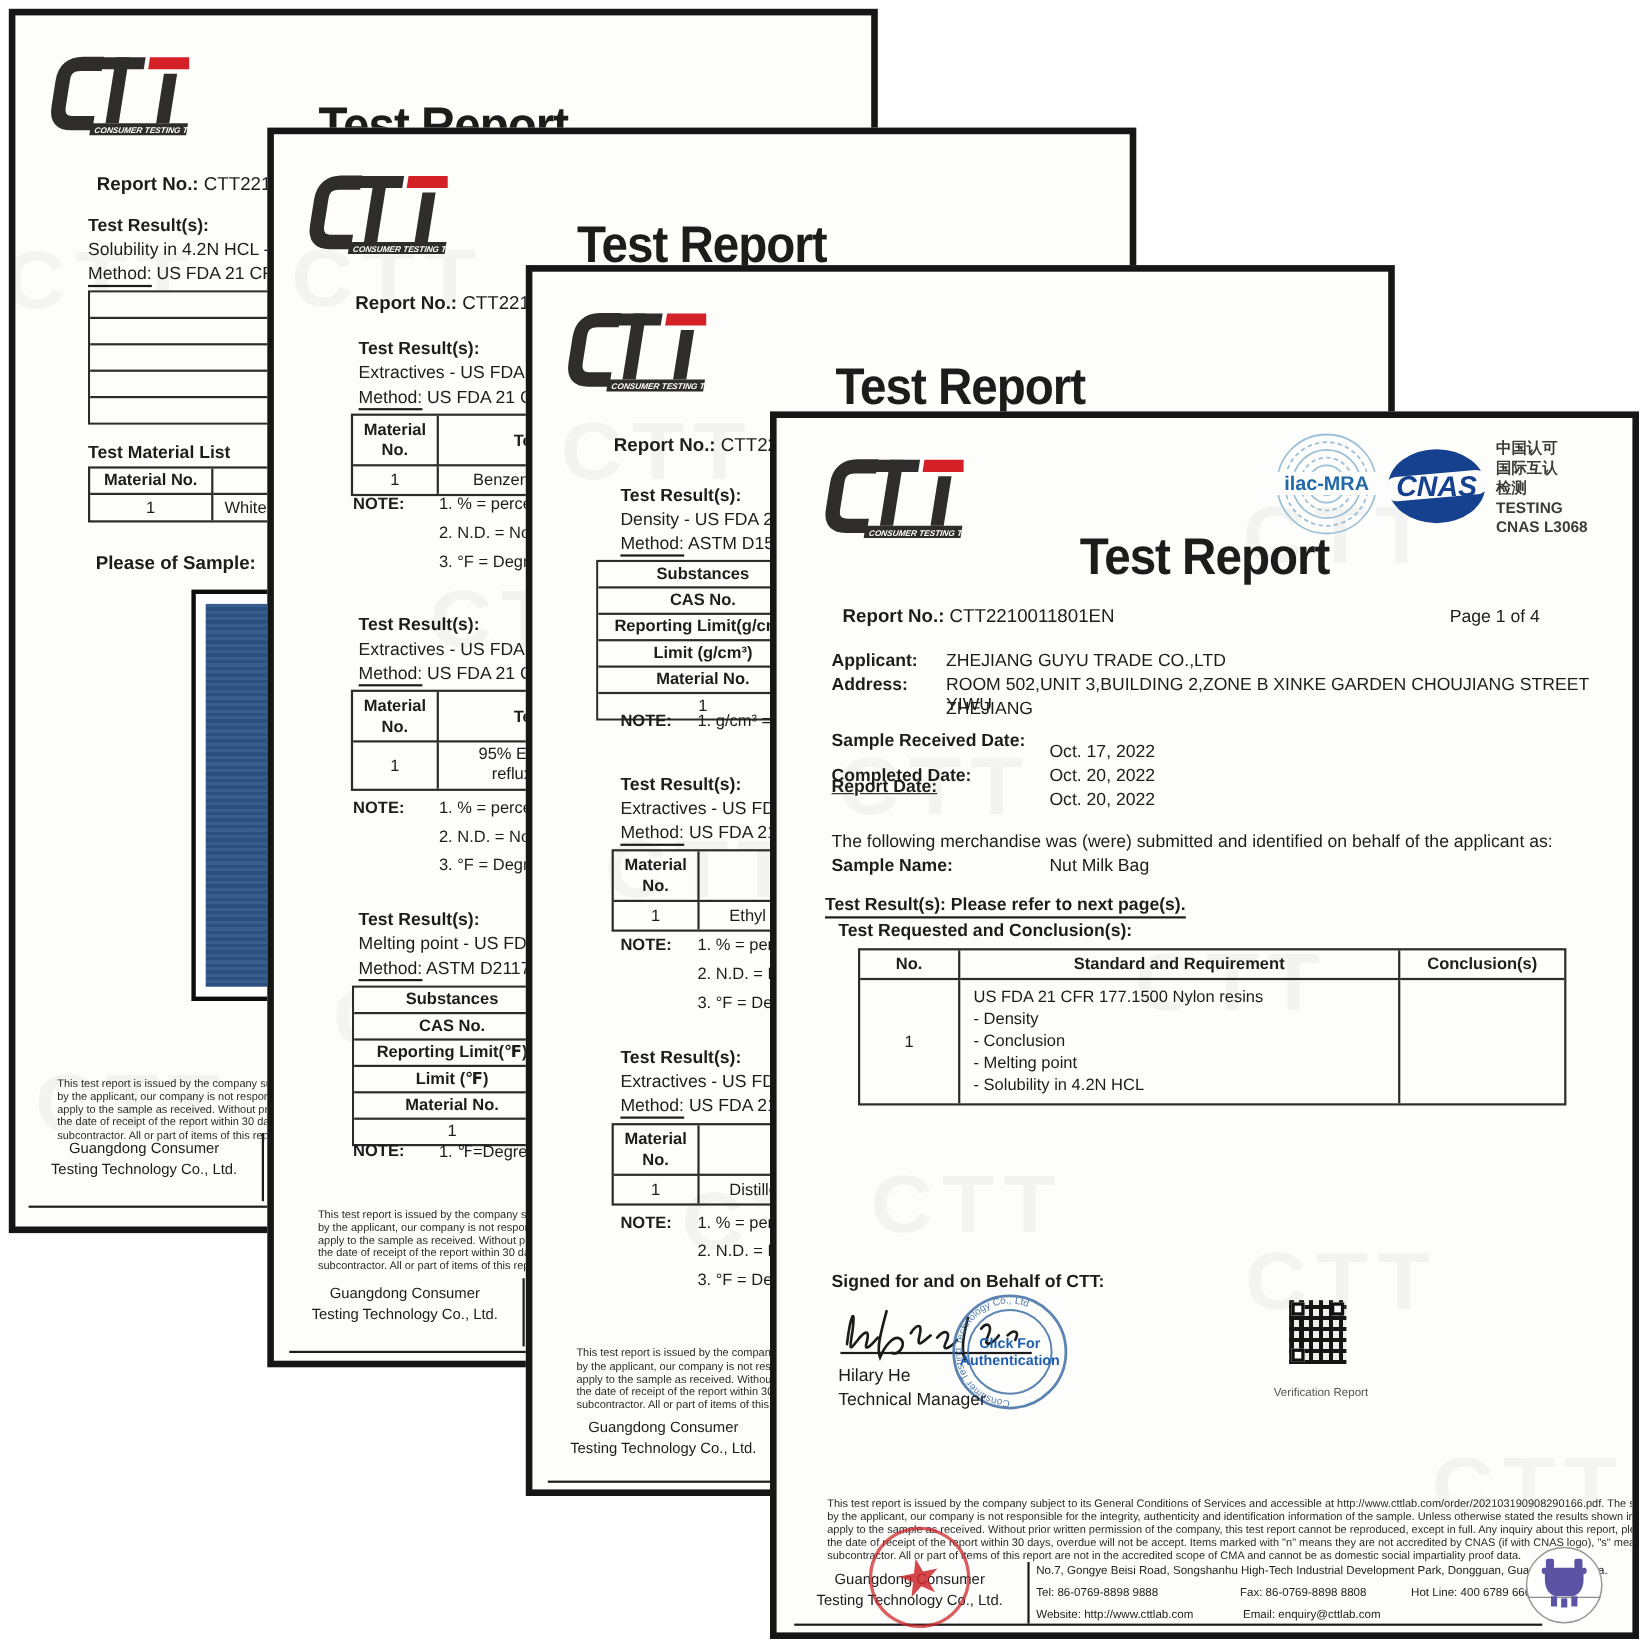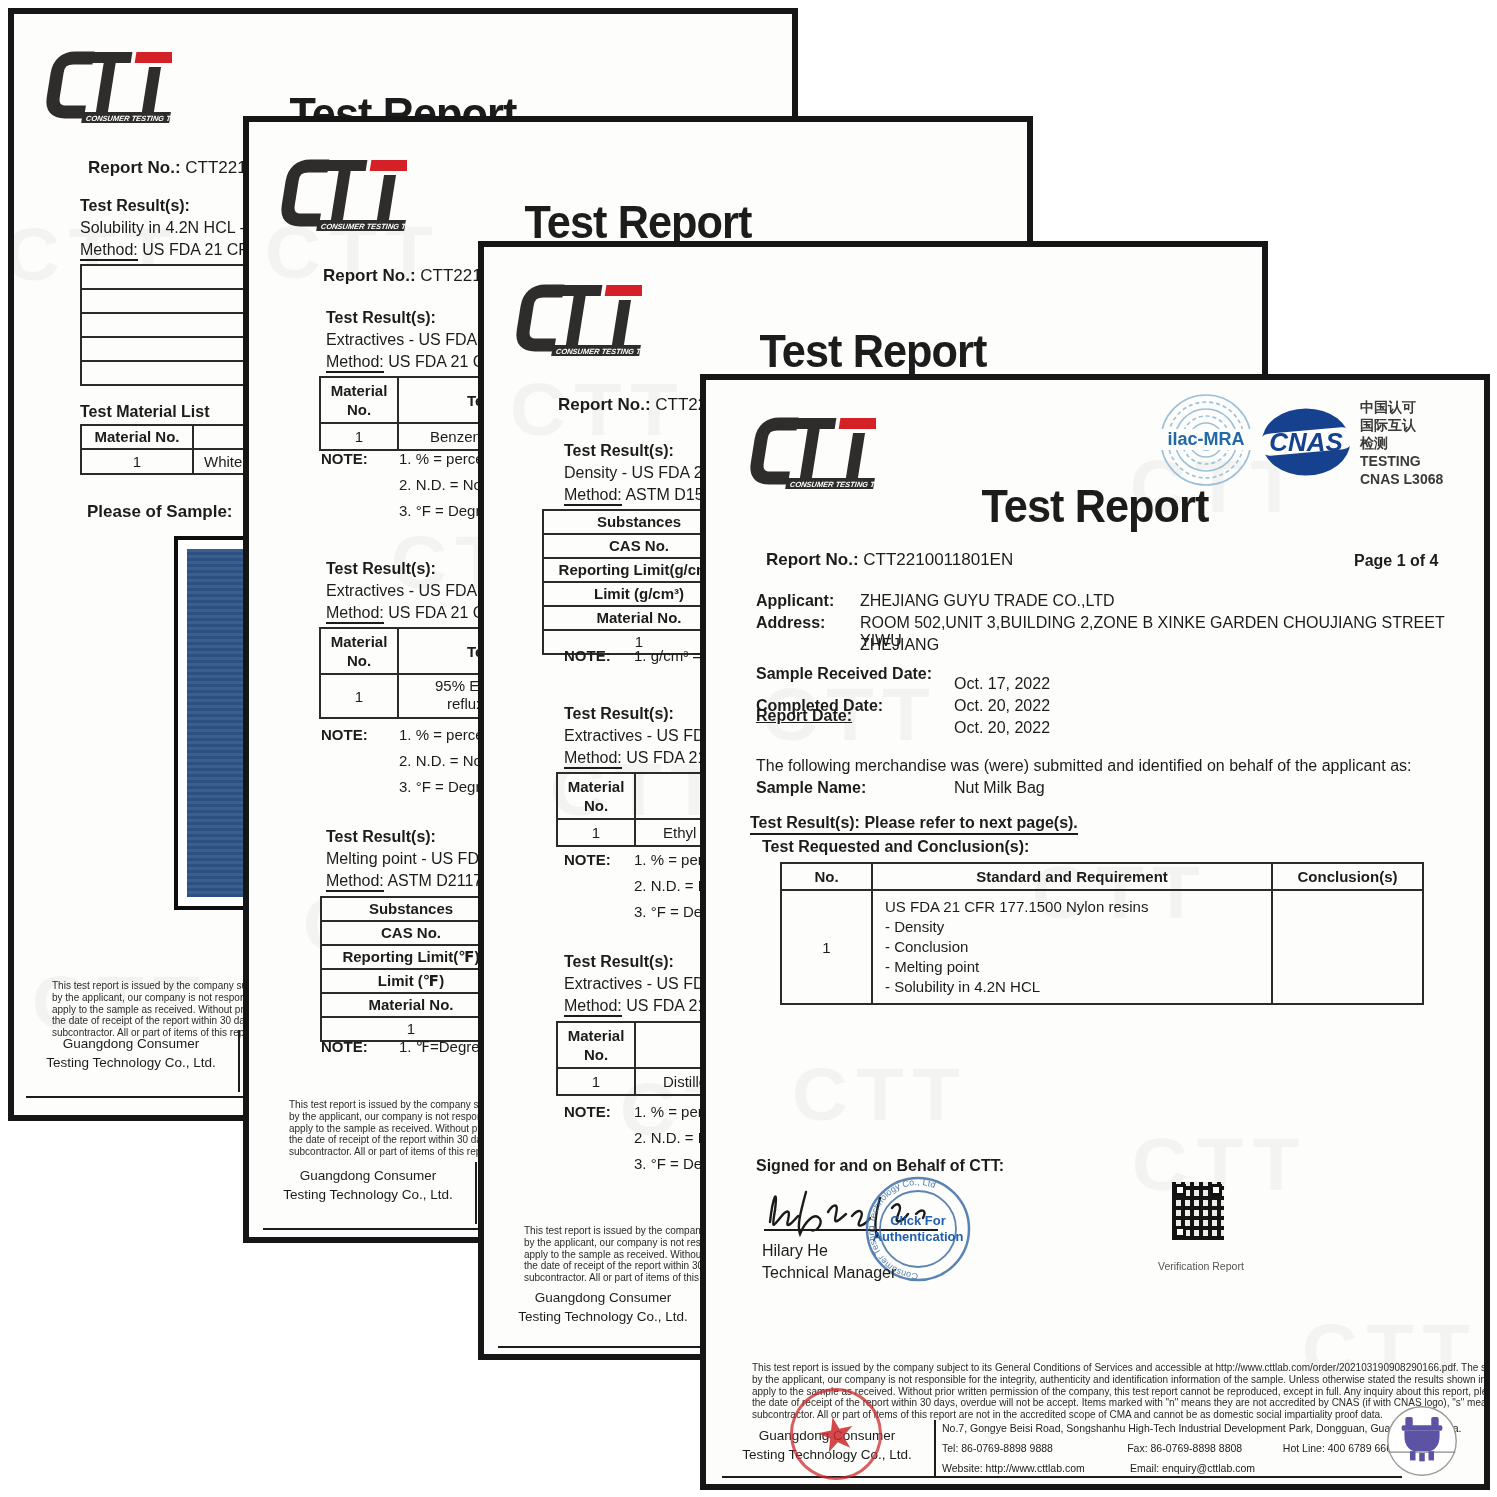--- a/index.html
+++ b/index.html
@@ -422,21 +422,21 @@
         <div>TESTING</div>
         <div>CNAS L3068</div>
       </div>
 
       <div class="abs title" style="top:98px;">Test Report</div>
 
       <div class="abs repno" style="left:60px;top:170px;">
         <span class="b">Report No.:</span>
         <span>CTT2210011801EN</span>
       </div>
-      <div class="abs t16" style="left:648px;top:172px;font-weight:bold;">Page 1 of 4</div>
+      <div class="abs t16" style="left:612px;top:172px;">Page 1 of 4</div>
 
       <div class="abs b t16" style="left:50px;top:212px;">Applicant:</div>
       <div class="abs t16" style="left:154px;top:212px;">ZHEJIANG GUYU TRADE CO.,LTD</div>
       <div class="abs b t16" style="left:50px;top:234px;">Address:</div>
       <div class="abs t16" style="left:154px;top:234px;">ROOM 502,UNIT 3,BUILDING 2,ZONE B XINKE GARDEN CHOUJIANG STREET YIWU</div>
       <div class="abs t16" style="left:154px;top:256px;">ZHEJIANG</div>
 
       <div class="abs b t16" style="left:50px;top:285px;">Sample Received Date:</div>
       <div class="abs t16" style="left:248px;top:295px;">Oct. 17, 2022</div>
       <div class="abs b t16" style="left:50px;top:317px;text-align:right;">Completed Date:</div>

